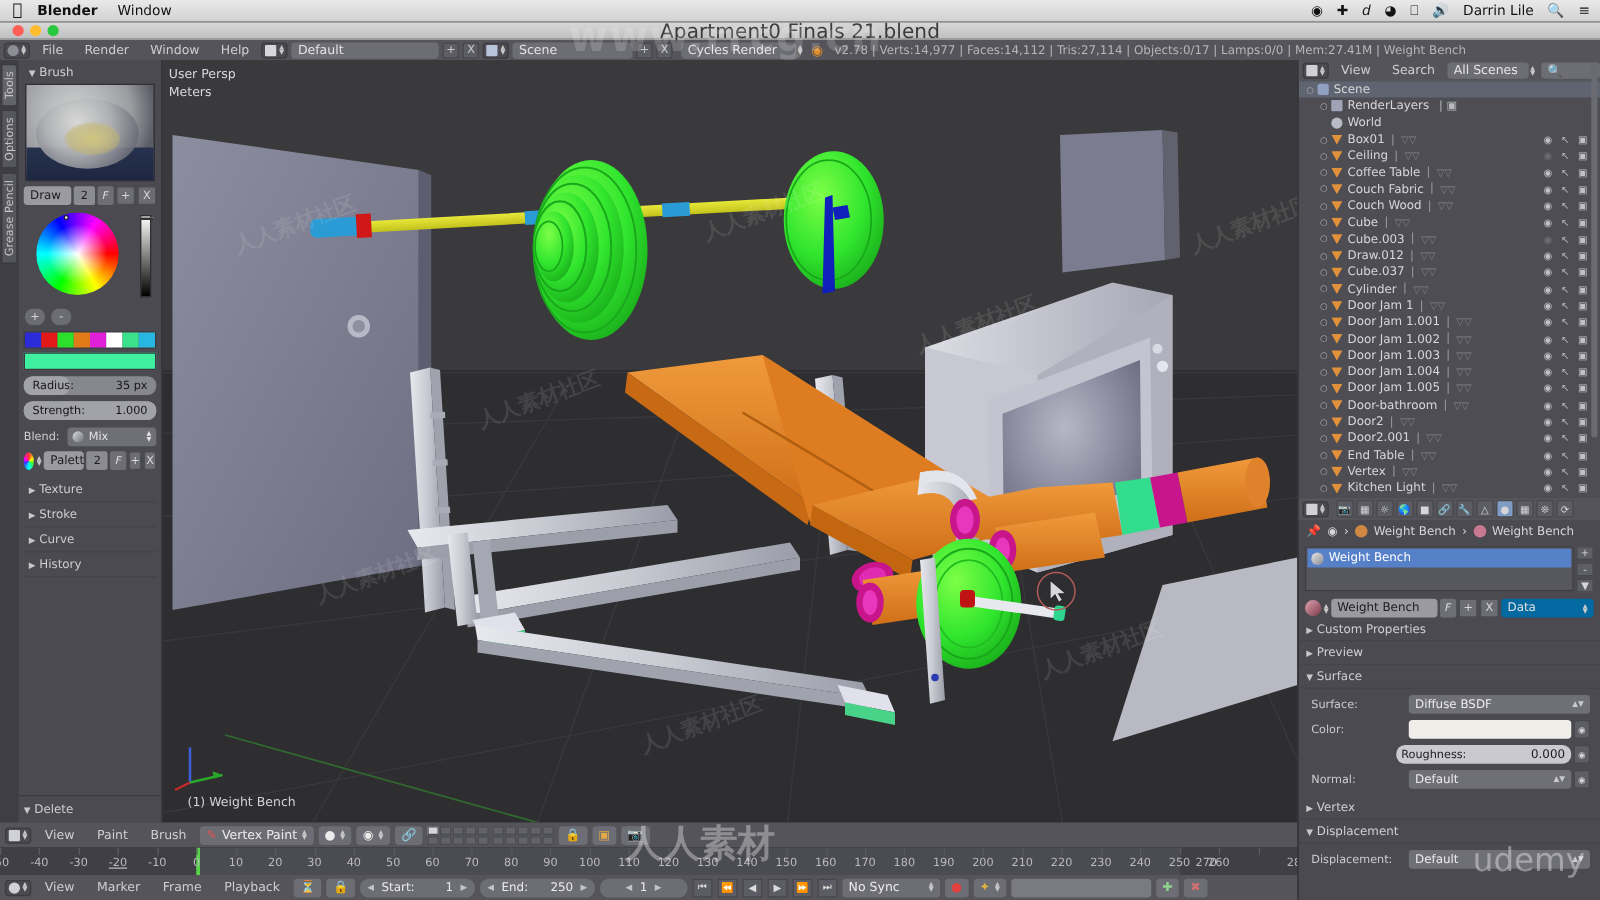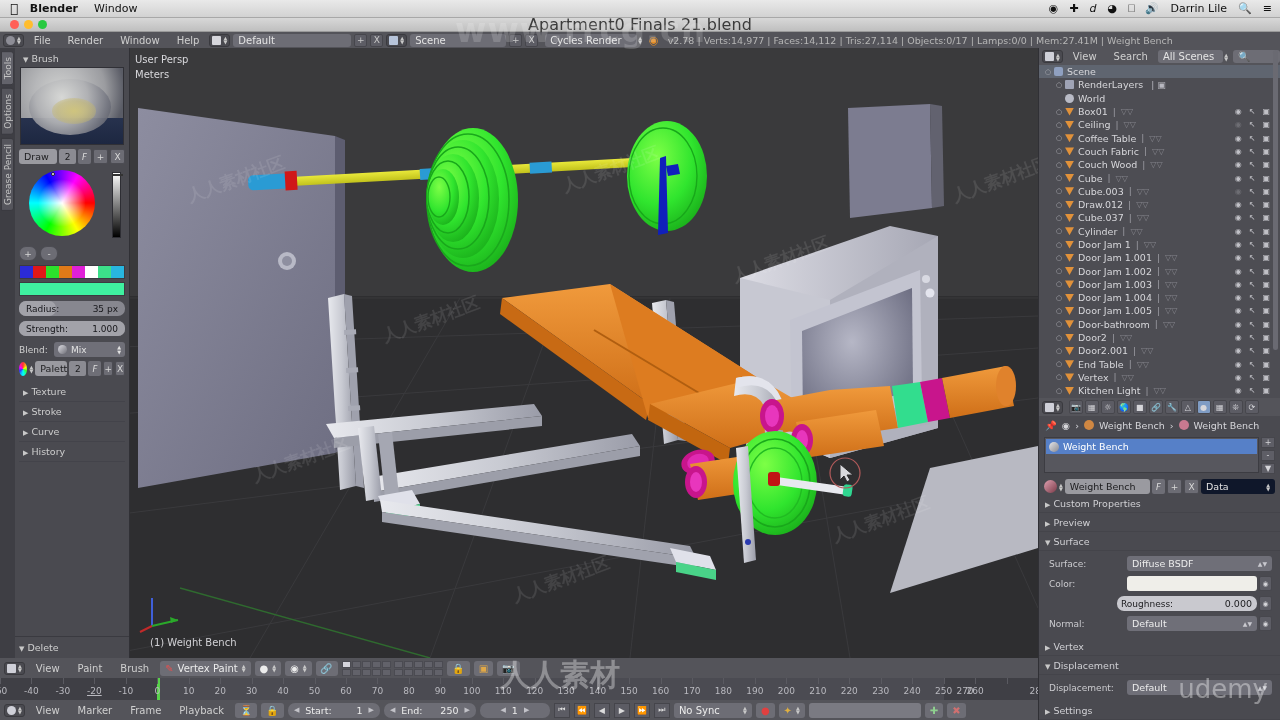--- a/index.html
+++ b/index.html
@@ -290,21 +290,21 @@
     width: 14px; height: 11px; background: #5e5e66; border: 1px solid #46464c;
     display: flex; align-items: center; justify-content: center;
     font-size: 8px; color: #d6d6da;
   }
   #mat-name-row { display: flex; align-items: center; gap: 2px; margin: 5px 5px 0 5px; }
   #mat-name {
     flex: 1; background: #9a9aa0; border-radius: 3px; height: 15px;
     display: flex; align-items: center; padding-left: 5px; font-size: 9.5px; color: #1c1c1e;
   }
   #data-drop {
-    width: 74px; background: #0f172a; border-radius: 3px; height: 15px;
+    width: 74px; background: #0369a1; border-radius: 3px; height: 15px;
     display: flex; align-items: center; padding: 0 5px; font-size: 9.5px; color: #e2e2e2;
   }
   .prop-section {
     font-size: 9.5px; color: #d0d0d4; padding: 4px 0 3px 6px;
     border-bottom: 1px solid #44444a;
   }
   .prop-field-row { display: flex; align-items: center; margin: 5px 8px 0 10px; }
   .prop-field-row .lbl { font-size: 9px; color: #cbcbcf; width: 78px; }
   .value-box {
     flex: 1; background: #6f6f78; border-radius: 3px; height: 15px;
@@ -1283,20 +1283,17 @@
   </div>
 
   <div class="prop-field-row">
     <span class="lbl">Displacement:</span>
     <div class="value-box">
       <span>Default</span>
       <span class="caret">▲▼</span>
     </div>
   </div>
 
-  <div class="prop-section" style="margin-top:6px">
-    <span class="tri">▶</span><span>Settings</span>
-  </div>
 </div>
 
 <div class="wm" id="wm-top">www.rrcg.cn</div>
 <div class="wm" id="wm-center">人人素材</div>
 <div class="wm" id="wm-udemy">udemy</div>
 
 </body></html>

